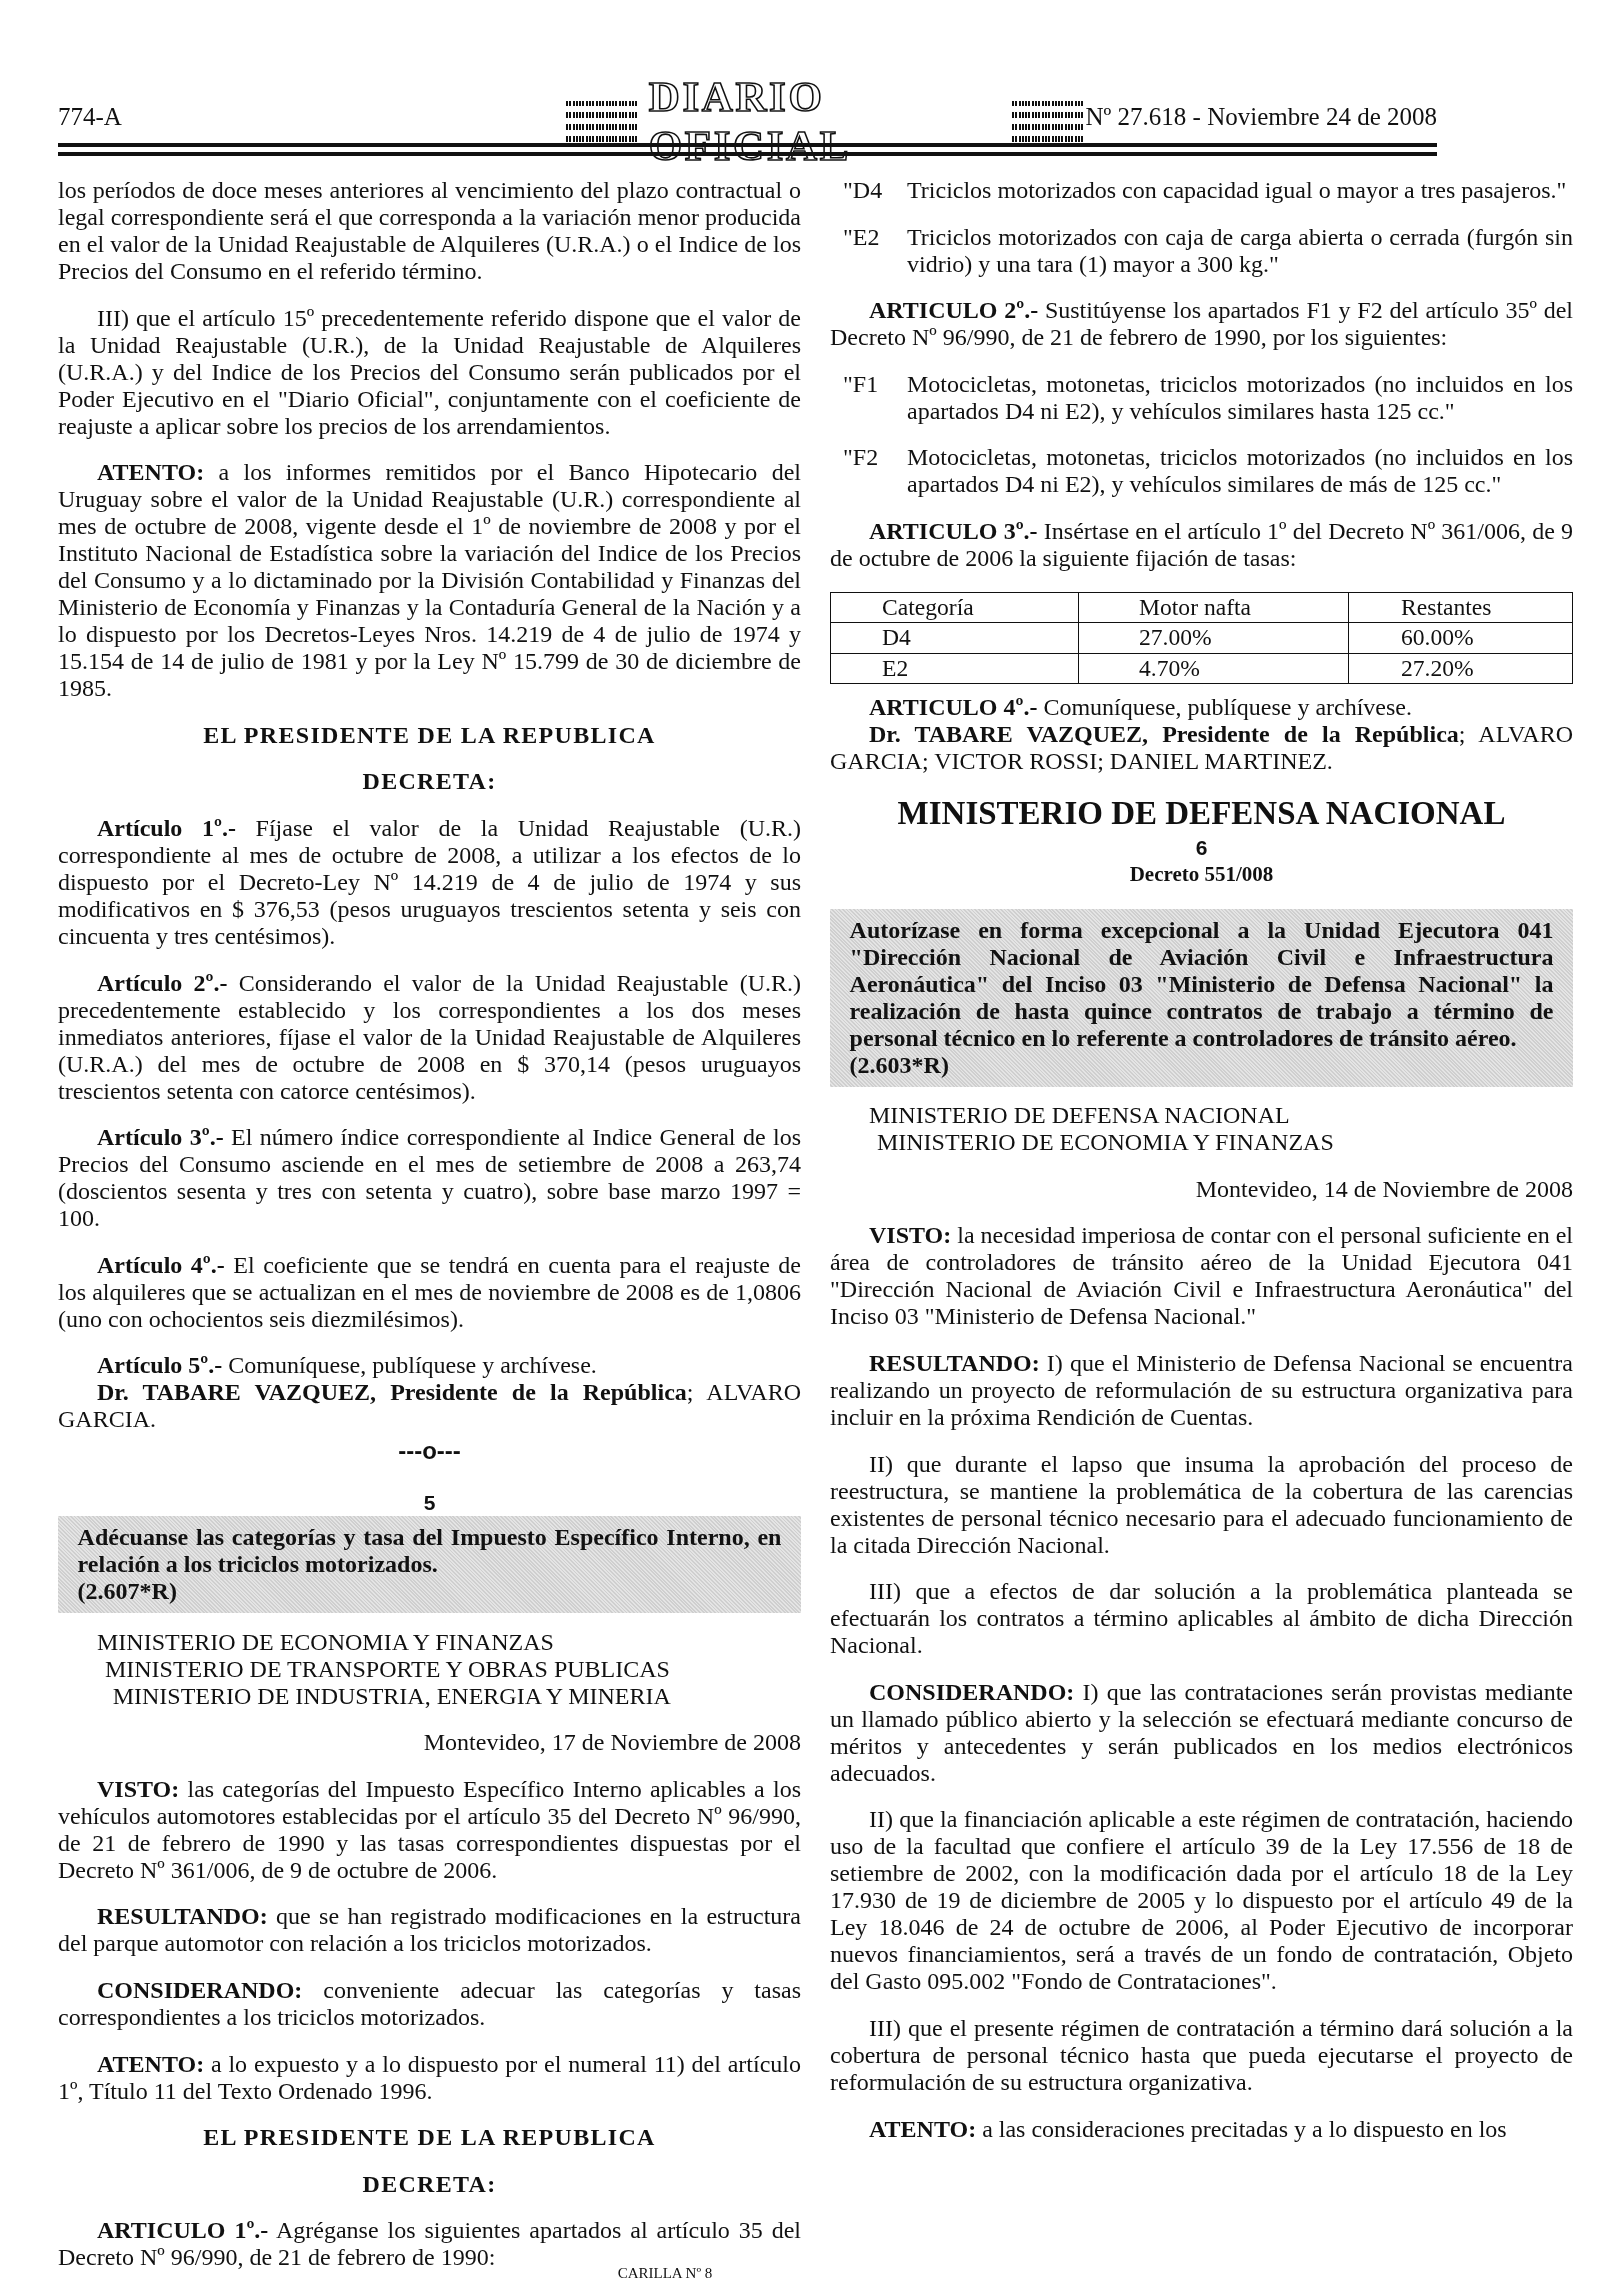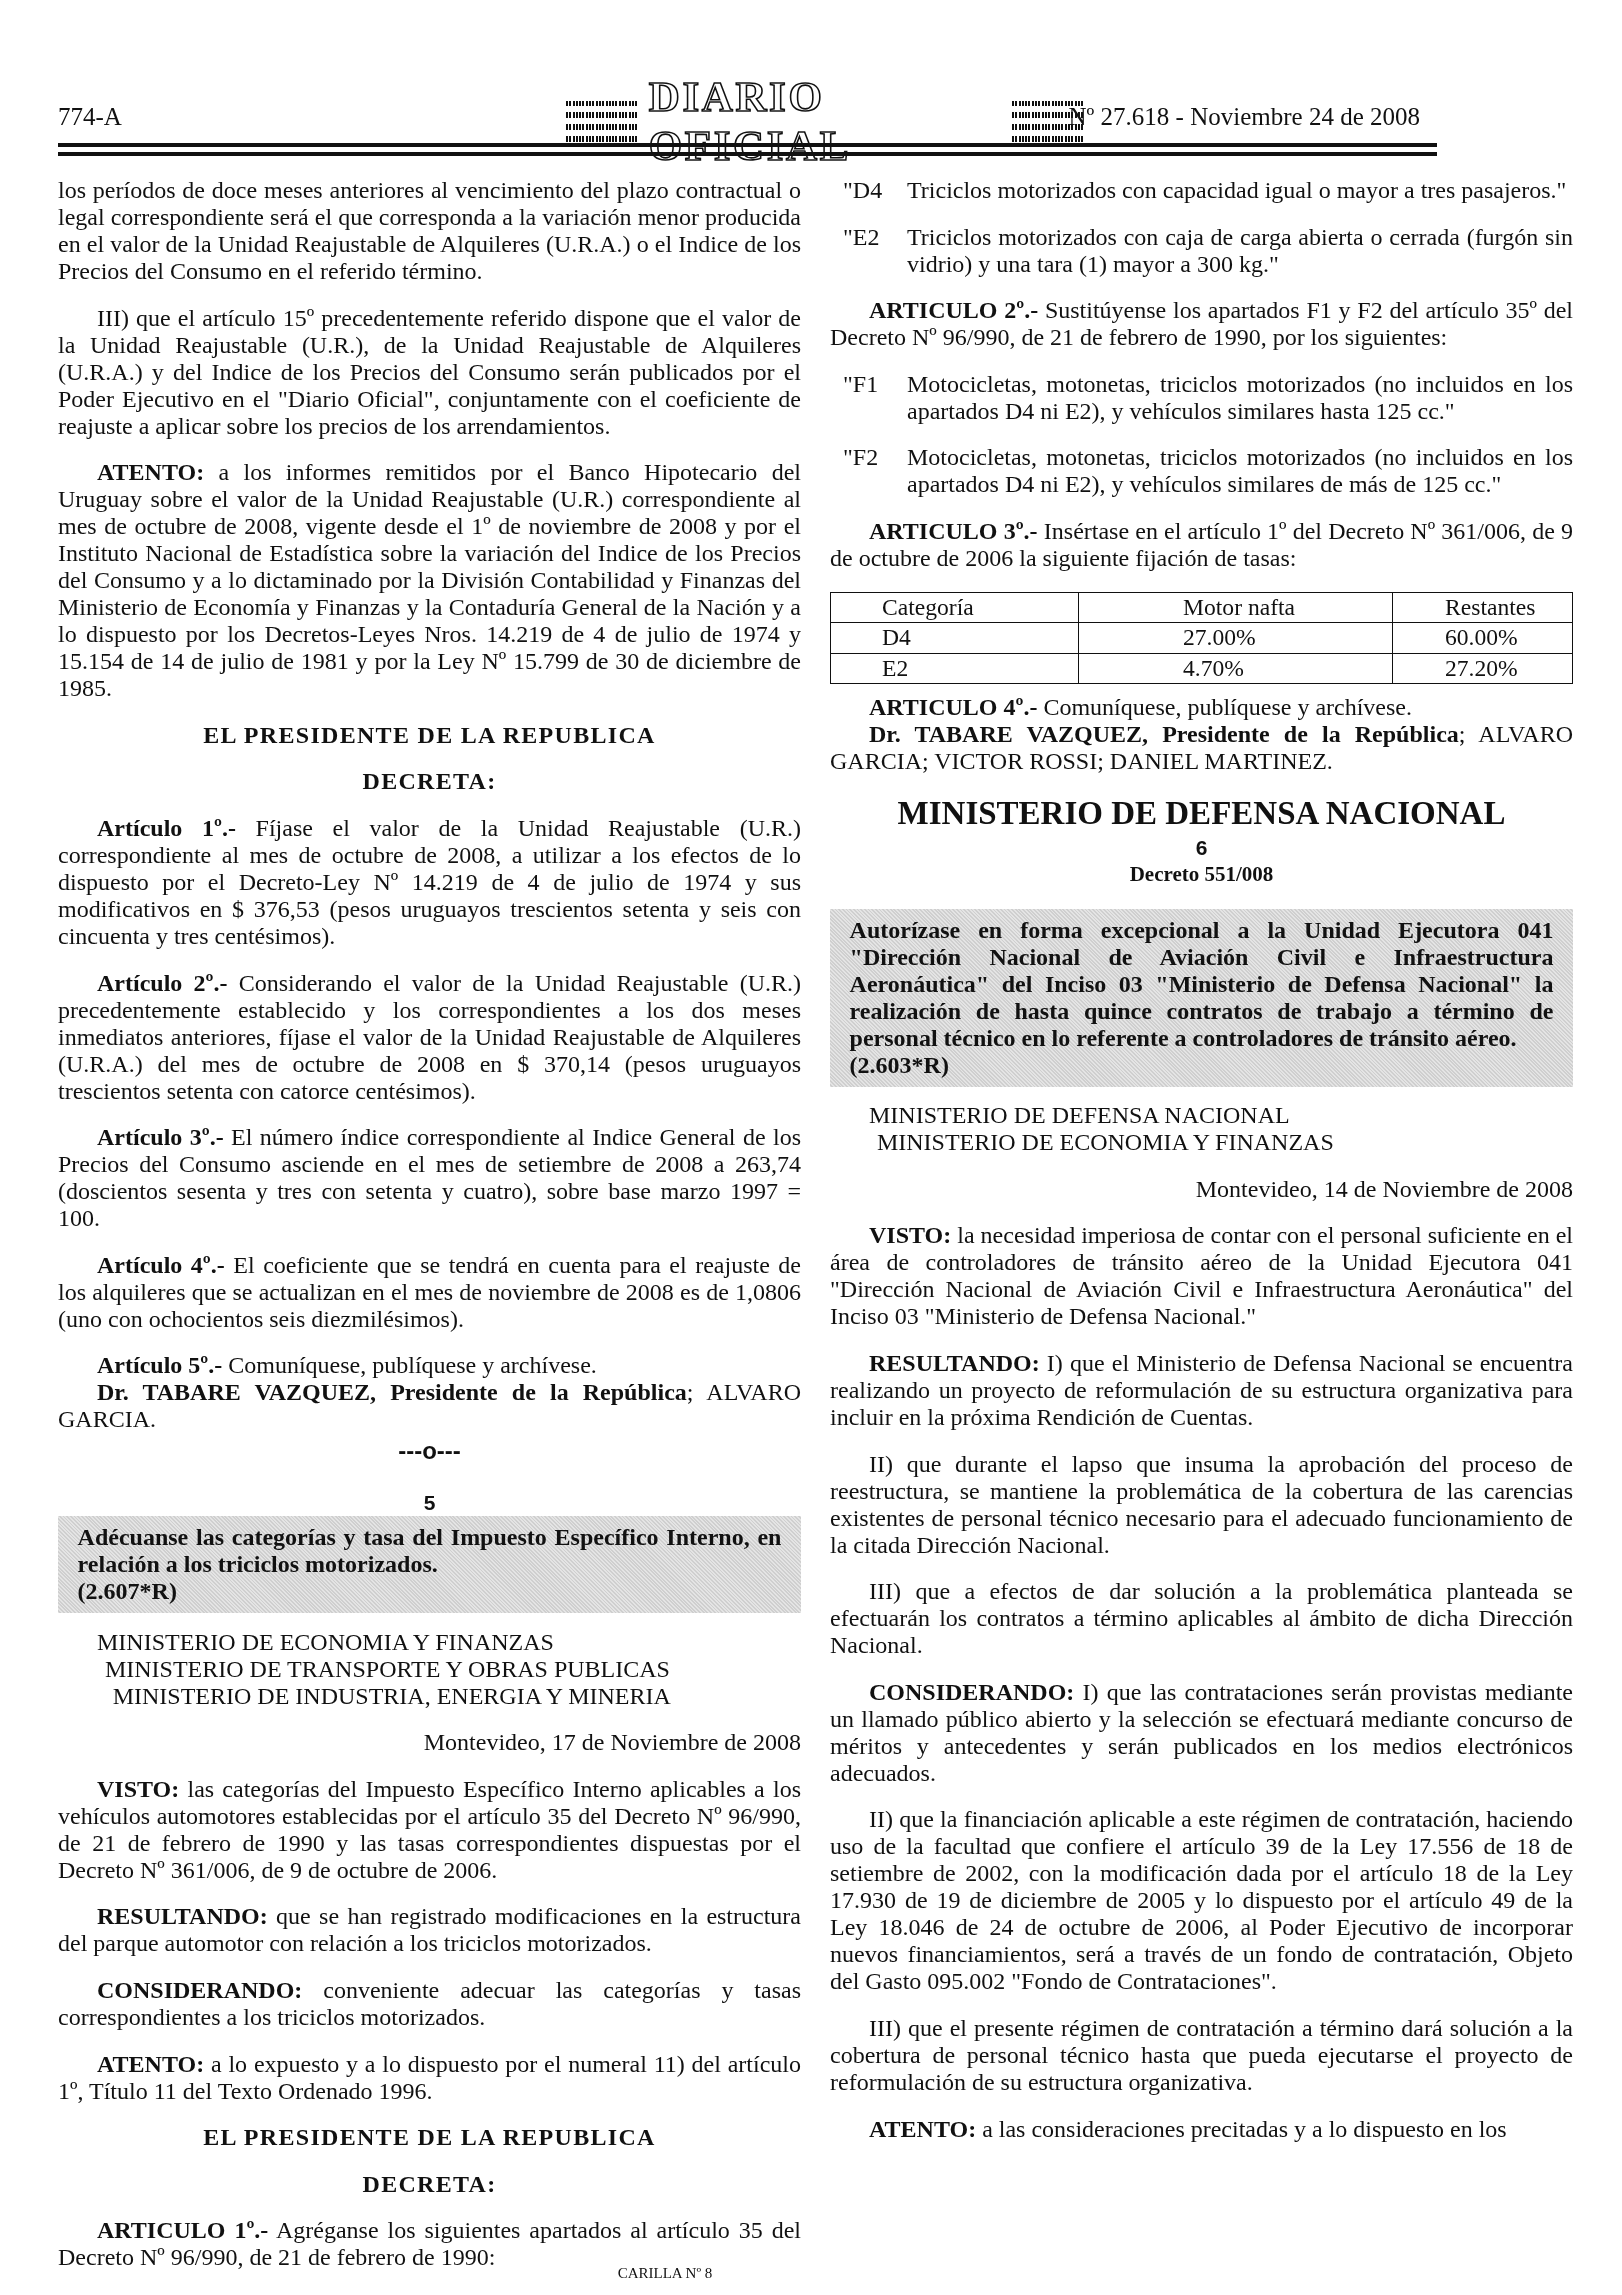--- a/index.html
+++ b/index.html
@@ -1,20 +1,20 @@
 <!DOCTYPE html>
 <html style="font-size:10.5px"><head>
 <meta charset="utf-8">
 <style>
   html, body { margin:0; padding:0; background:#ffffff; }
   body { width:1622px; height:2295px; position:relative; overflow:hidden;
          font-family:"Liberation Serif", "DejaVu Serif", serif; color:#111; }
   .hdr { position:absolute; left:0; top:0; width:1488px; height:170px; }
   .pgnum { position:absolute; left:58px; top:103px; font-size:25px; }
-  .issue { position:absolute; right:68px; top:103px; font-size:25px; }
+  .issue { position:absolute; right:51px; top:103px; font-size:25px; }
   .masthead { position:absolute; left:566px; top:95px; width:517px; height:52px;
               display:flex; align-items:center; justify-content:center; gap:11.8px; }
   .masthead .bars { width:79px; height:41px; display:flex; flex-direction:column; justify-content:space-between; }
   .masthead .bars span { display:block; height:5.2px;
     background:repeating-linear-gradient(90deg,#111 0 2px,#fff 2px 3.3px); }
   .masthead .title { font-family:"Liberation Serif", serif; font-weight:bold; font-size:43px;
     letter-spacing:2.6px; color:#fff; -webkit-text-stroke:1.6px #111; text-transform:uppercase; }
   .rule1 { position:absolute; left:58px; right:51px; top:143px; height:3.9px; background:#111; }
   .rule2 { position:absolute; left:58px; right:51px; top:152px; height:3.9px; background:#111; }
 
@@ -34,21 +34,21 @@
   .mins { margin:0 0 19.6px 39px; line-height:27px; }
   .mins div:nth-child(2) { padding-left:7.9px; }
   .mins div:nth-child(3) { padding-left:15.7px; }
   .date { text-align:right; margin-bottom:19.6px; }
   .item { display:flex; margin:0 0 19.6px 13px; }
   .item .k { width:64px; flex:none; }
   .item .v { flex:1; text-align:justify; }
   table.tasas { border-collapse:collapse; width:743px; margin:0 0 9.2px; font-size:23.6px; }
   table.tasas td { border:1.3px solid #111; padding:1.3px 0 1.3px 52px; height:26px; }
   table.tasas td:first-child { padding-left:51px; width:196px; }
-  table.tasas td:nth-child(2) { width:209px; padding-left:104px; }
+  table.tasas td:nth-child(2) { width:209px; padding-left:60px; }
   .sep { text-align:center; font-weight:bold; font-family:"Liberation Sans", sans-serif; margin:0 0 26px; }
   .footer { position:absolute; left:0; width:1330px; top:2265px; text-align:center; font-size:15px; }
 </style>
 </head>
 <body>
 
 <div class="hdr">
   <div class="pgnum">774-A</div>
   <div class="masthead">
     <div class="bars">

